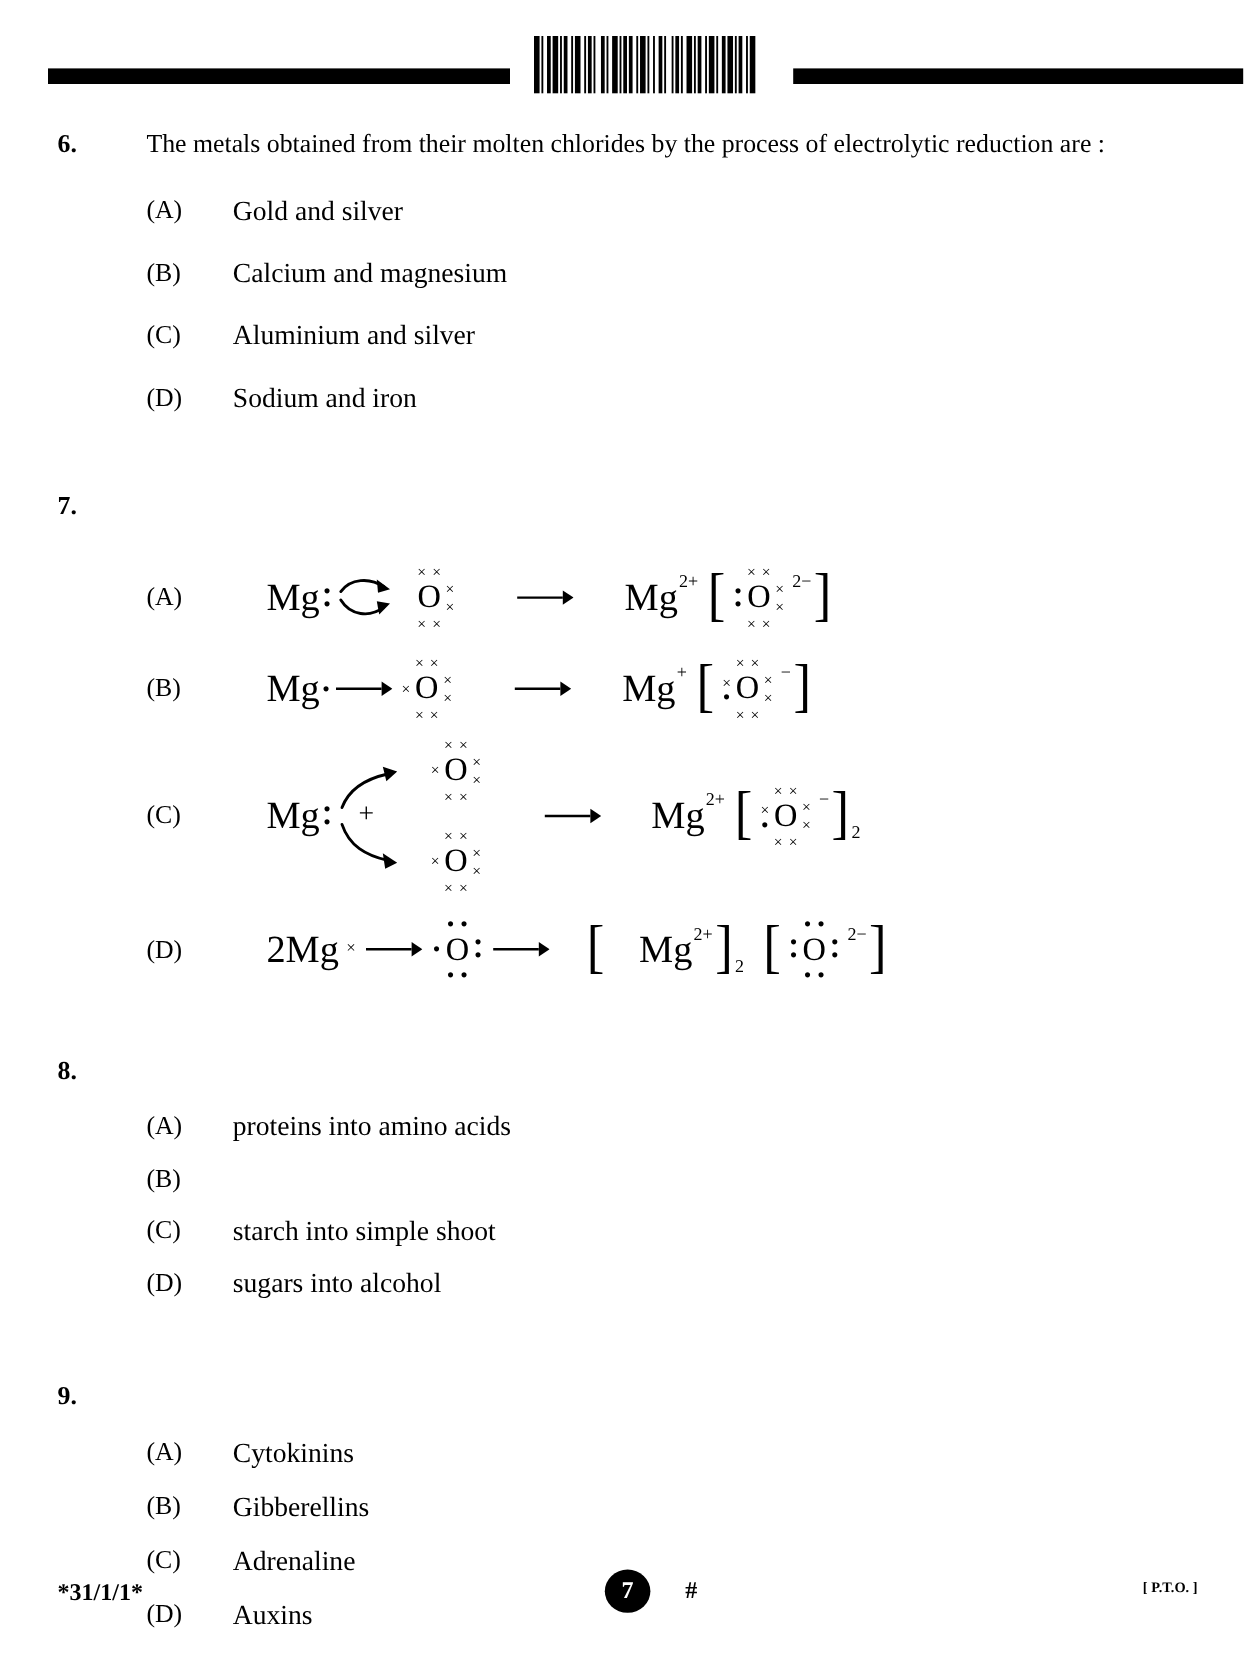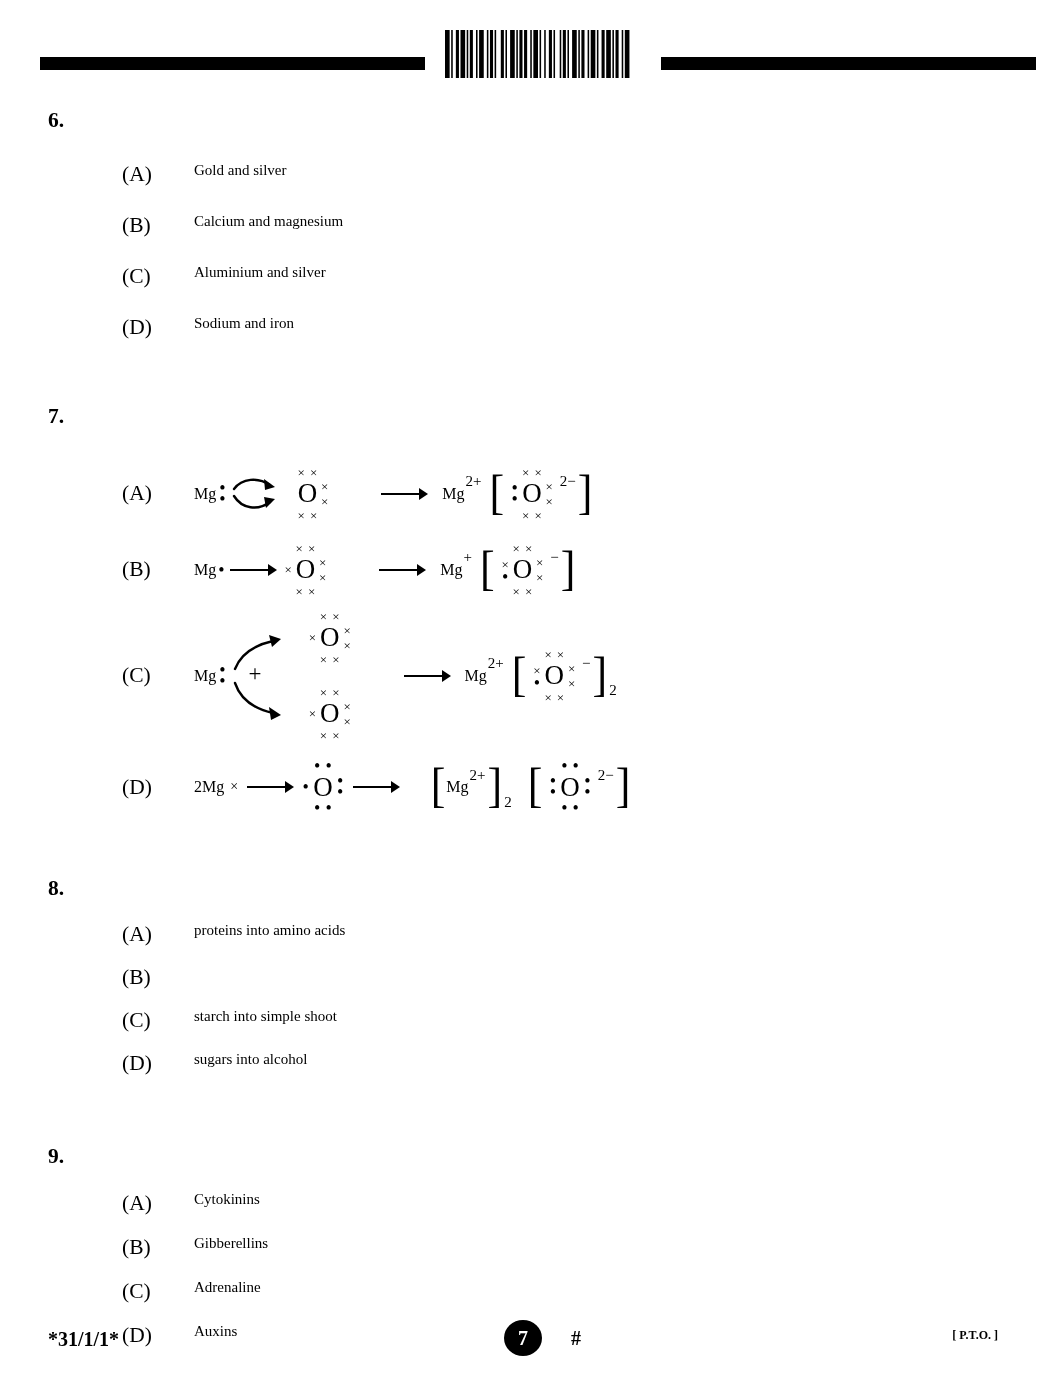--- a/index.html
+++ b/index.html
@@ -16,30 +16,30 @@
   
   .main{padding:0 48px;}
   .q{position:relative;}
   .qhead{display:flex;}
   .qnum{width:74px;font-weight:bold;font-size:21.5px;line-height:1.5;}
   .qtext{flex:1;max-width:838px;font-size:21.5px;line-height:1.52;}
   .qtext.just{text-align:justify;}
   .opts{margin-top:2px;}
   .opt{display:flex;padding-left:74px;}
   .optlabel{width:72px;font-size:21.5px;}
-  .opttext{font-size:15px;}
+  .opttext{font-size:23px;}
   .qi0{margin-top:26px}  .qi0 .opt{margin-top:26px}
   .qi1{margin-top:60px}
   .qi2{margin-top:56px}  .qi2 .opt{margin-top:18px}
   .qi3{margin-top:64px}  .qi3 .opt{margin-top:19px}
   
   .copt{display:flex;align-items:center;padding-left:74px;}
   .copt-0{margin-top:32px}.copt-1{margin-top:18px}.copt-2{margin-top:14px}.copt-3{margin-top:20px}
   .frow{display:flex;align-items:center;font-size:24px;}
-  .ftxt{font-size:16px;}
+  .ftxt{font-size:32px;margin-left:28px;}
   .fsup{font-size:15px;position:relative;top:-12px;margin:0 1px;}
   .fsub{font-size:15px;position:relative;bottom:-15px;margin:0 1px;}
   .brk{font-size:44px;font-weight:400;line-height:0;display:inline-block;transform:scaleY(1.12);margin:0 1px;position:relative;top:-2px;}
   .gap{display:inline-block;}
   .smallx{font-size:14px;margin:0 6px;}
   .dots2{display:inline-flex;flex-direction:column;gap:1px;margin:0 3px;}
   .dots2 .d,.dot1{font-size:18px;line-height:10px;}
   .dot1{margin:0 2px;}
   .arrow-svg{margin:0 2px;}
   .curves-svg{margin:0 2px;}
@@ -54,21 +54,21 @@
   .mark{line-height:1;}
   .mark.x{font-size:13px;}
   .mark.d{font-size:18px;line-height:9px;}
   
   .fork{position:relative;display:inline-block;width:132px;height:126px;vertical-align:middle;}
   .fork-plus{position:absolute;left:20px;top:48px;font-size:23px;}
   .fork-top{position:absolute;right:4px;top:-4px;}
   .fork-bottom{position:absolute;right:4px;bottom:-4px;}
   .fork-svg{position:absolute;left:0;top:0;}
   
-  .footer{position:absolute;left:48px;right:48px;bottom:26px;height:40px;}
+  .footer{position:absolute;left:48px;right:48px;bottom:38px;height:40px;}
   .fleft{position:absolute;left:0;top:8px;font-weight:bold;font-size:20px;}
   .badge{position:absolute;left:50%;transform:translateX(-50%);top:0;width:38px;height:36px;border-radius:50%;
          background:#000;color:#fff;font-weight:bold;font-size:20px;display:flex;align-items:center;justify-content:center;}
   .hash{position:absolute;left:calc(50% + 48px);top:7px;font-weight:bold;font-size:20px;}
   .fright{position:absolute;right:0;top:8px;font-weight:bold;font-size:12px;}
 </style>
 </head>
 <body>
 
 <div class="top">
@@ -113,20 +113,21 @@
         <rect x="176.70000000000002" y="0" width="1.55" height="48" fill="#000"></rect>
         <rect x="179.80000000000004" y="0" width="4.65" height="48" fill="#000"></rect>
       </svg></div>
   <div class="bar right"></div>
 </div>
 
 <div class="main" id="main">
     <section class="q qi0">
       <div class="qhead">
         <div class="qnum">6.</div>
+        <div class="qtext just">The metals obtained from their molten chlorides by the process of electrolytic reduction are :</div>
       </div>
       <div class="opts">
         <div class="opt">
           <span class="optlabel">(A)</span>
           <span class="opttext">Gold and silver</span>
         </div>
         <div class="opt">
           <span class="optlabel">(B)</span>
           <span class="opttext">Calcium and magnesium</span>
         </div>

